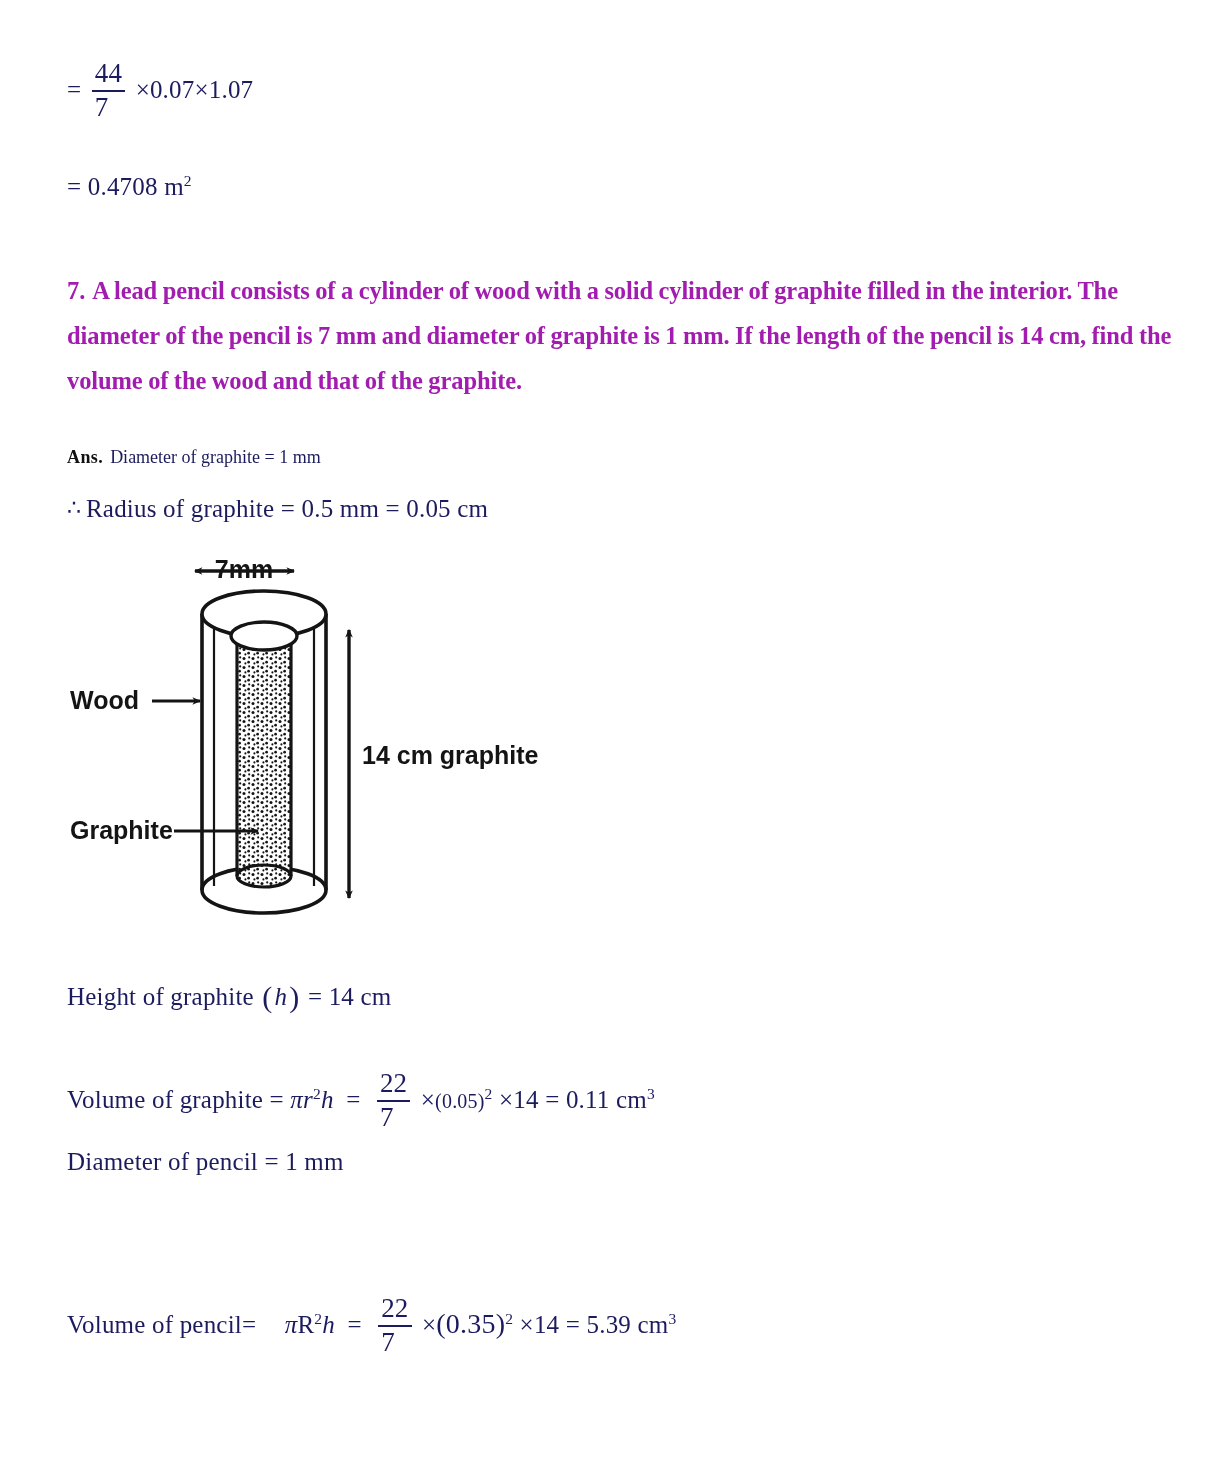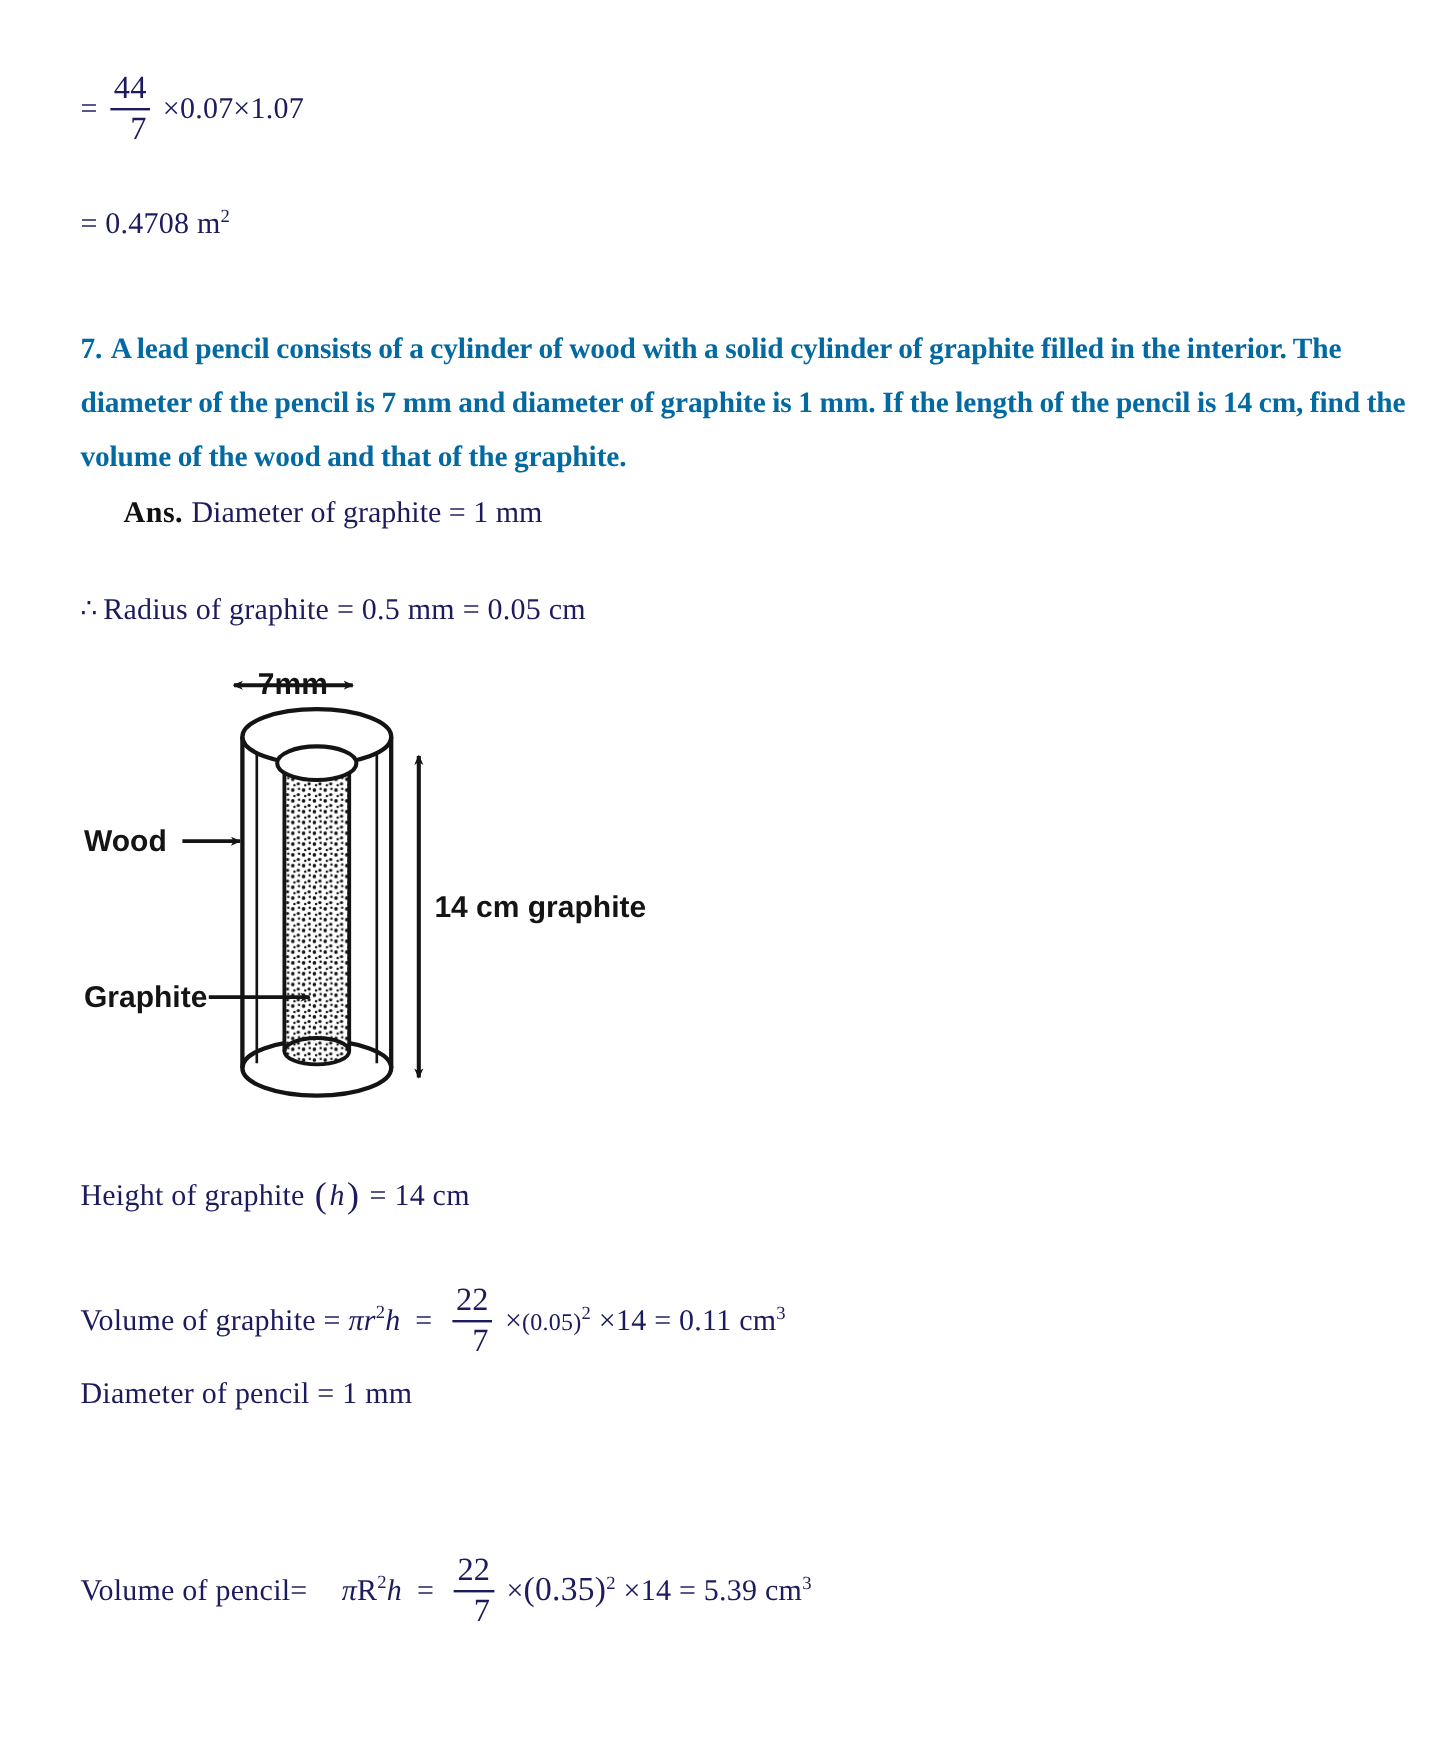--- a/index.html
+++ b/index.html
@@ -31,21 +31,21 @@
     color: #1b1b5e;
     font-family: "Liberation Serif", serif;
   }
 
   .eqline { font-size: 25px; letter-spacing: .2px; }
 
   
   .frac {
     display: inline-block;
     vertical-align: middle;
-    text-align: right;
+    text-align: left;
     line-height: 1.02;
     margin: 0 4px;
     position: relative;
     top: -2px;
   }
   .frac .num {
     display: block;
     padding: 0 3px 1px 3px;
     font-size: 27px;
   }
@@ -63,36 +63,35 @@
 
   .mathi { font-style: italic; font-family: "Liberation Serif", serif; }
   sup.sm { font-size: 0.62em; vertical-align: super; }
 
   
   .qblock {
     position: absolute;
     left: 67px;
     top: 268px;
     width: 1105px;
-    color: #0369a1;
+    color: #a21caf;
     font-family: "Liberation Serif", serif;
     font-weight: bold;
     font-size: 24.5px;
     line-height: 45px;
     letter-spacing: -0.1px;
     word-spacing: -0.5px;
   }
   .qnum { margin-right: 7px; }
 
   .ansrow {
     position: absolute;
     left: 67px;
-    top: 414px;
-    font-size: 25px;
-    margin-left: 36px;
+    top: 447px;
+    font-size: 18px;
   }
   .ansrow .anslabel {
     color: #111111;
     font-weight: bold;
     font-family: "Liberation Serif", serif;
     letter-spacing: 0.4px;
     margin-right: 7px;
   }
 
   .therefore {

